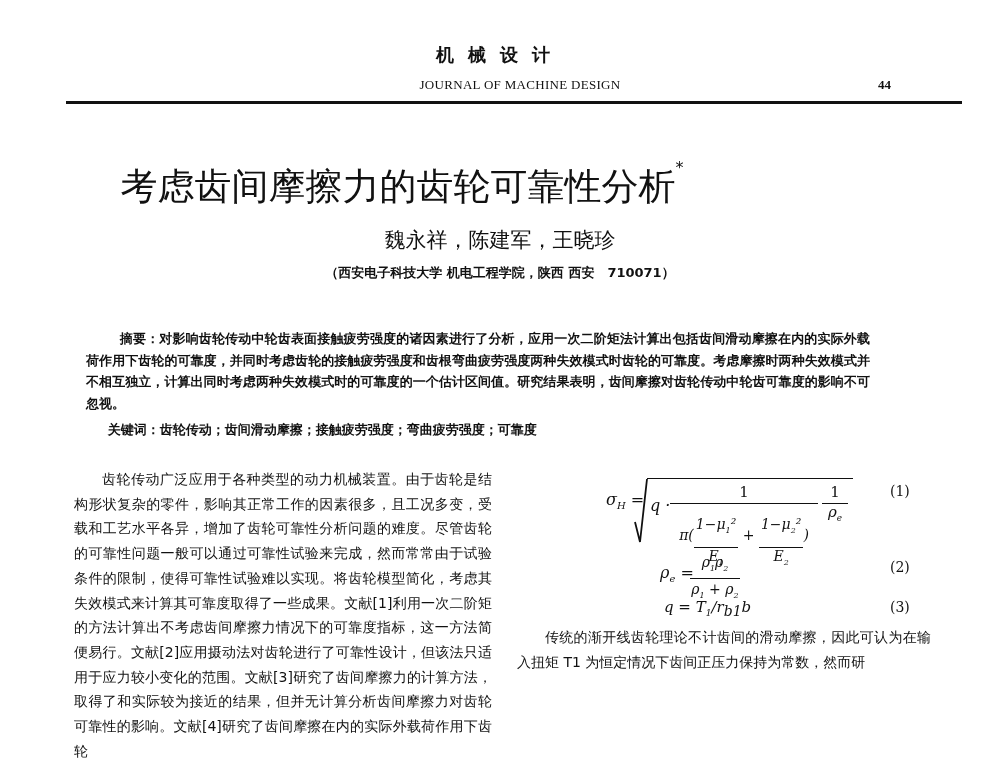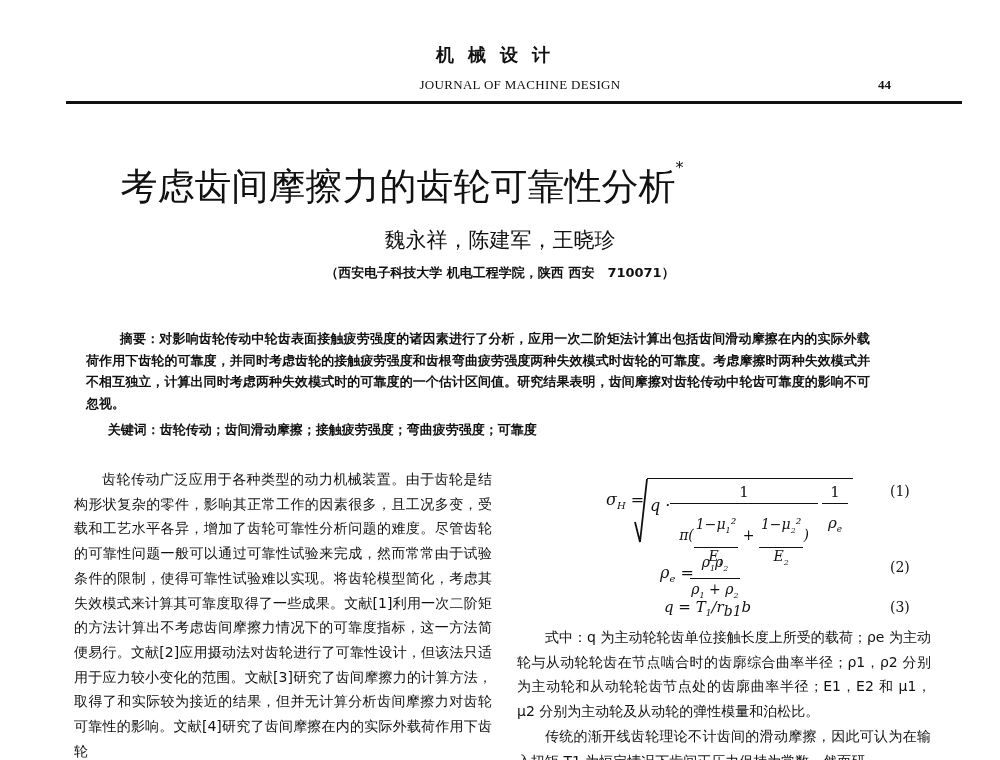--- a/index.html
+++ b/index.html
@@ -74,35 +74,34 @@
     <div class="eq" style="font-size:14px; line-height:40px; white-space:nowrap;">π(<span class="frac">
           <span class="num">1−μ<sub style="font-size:8px">1</sub>²</span>
           <span class="den">E<sub style="font-size:8px">1</sub></span>
         </span> + <span class="frac">
           <span class="num">1−μ<sub style="font-size:8px">2</sub>²</span>
           <span class="den">E<sub style="font-size:8px">2</sub></span>
         </span>)</div>
   </div>
   <div style="position:absolute; left:224px; top:3px; width:26px; text-align:center;">
     <div style="border-bottom:1px solid #111; font-size:15px; line-height:22px;">1</div>
-    <div class="eq" style="font-size:15px; line-height:22px;margin-top:8px;">ρ<sub style="font-size:9px">e</sub></div>
+    <div class="eq" style="font-size:15px; line-height:16px;">ρ<sub style="font-size:9px">e</sub></div>
   </div>
   <span class="eq-no" style="position:absolute; left:292px; top:5px;">(1)</span>
 </div>
 
 <div class="abs" style="left:660px; top:553px; width:280px; height:40px;">
   <span class="eq" style="position:absolute; left:0; top:10px; font-size:16px;">ρ<sub style="font-size:10px">e</sub> =</span>
   <div class="eq" style="position:absolute; left:30px; top:0; width:50px; text-align:center; font-size:14px;">
     <div style="border-bottom:1px solid #111; line-height:18px;">ρ<sub style="font-size:8px">1</sub>ρ<sub style="font-size:8px">2</sub></div>
     <div style="line-height:20px;">ρ<sub style="font-size:8px">1</sub> + ρ<sub style="font-size:8px">2</sub></div>
   </div>
   <span class="eq-no" style="position:absolute; left:230px; top:6px;">(2)</span>
 </div>
 
 <div class="abs" style="left:664px; top:597px; width:276px; height:22px;">
   <span class="eq" style="font-size:15px;">q = T<sub style="font-size:9px">1</sub>/r<sub style="font-size:14px">b1</sub>b</span>
   <span class="eq-no" style="position:absolute; left:226px; top:2px;">(3)</span>
 </div>
 
 <div class="abs col-right">
-  <p>式中：q 为主动轮轮齿单位接触长度上所受的载荷；ρe 为主动轮与从动轮轮齿在节点啮合时的齿廓综合曲率半径；ρ1，ρ2 分别为主动轮和从动轮轮齿节点处的齿廓曲率半径；E1，E2 和 μ1，μ2 分别为主动轮及从动轮的弹性模量和泊松比。</p>
   <p>传统的渐开线齿轮理论不计齿间的滑动摩擦，因此可认为在输入扭矩 T1 为恒定情况下齿间正压力保持为常数，然而研</p>
 </div>
 
 </body></html>

